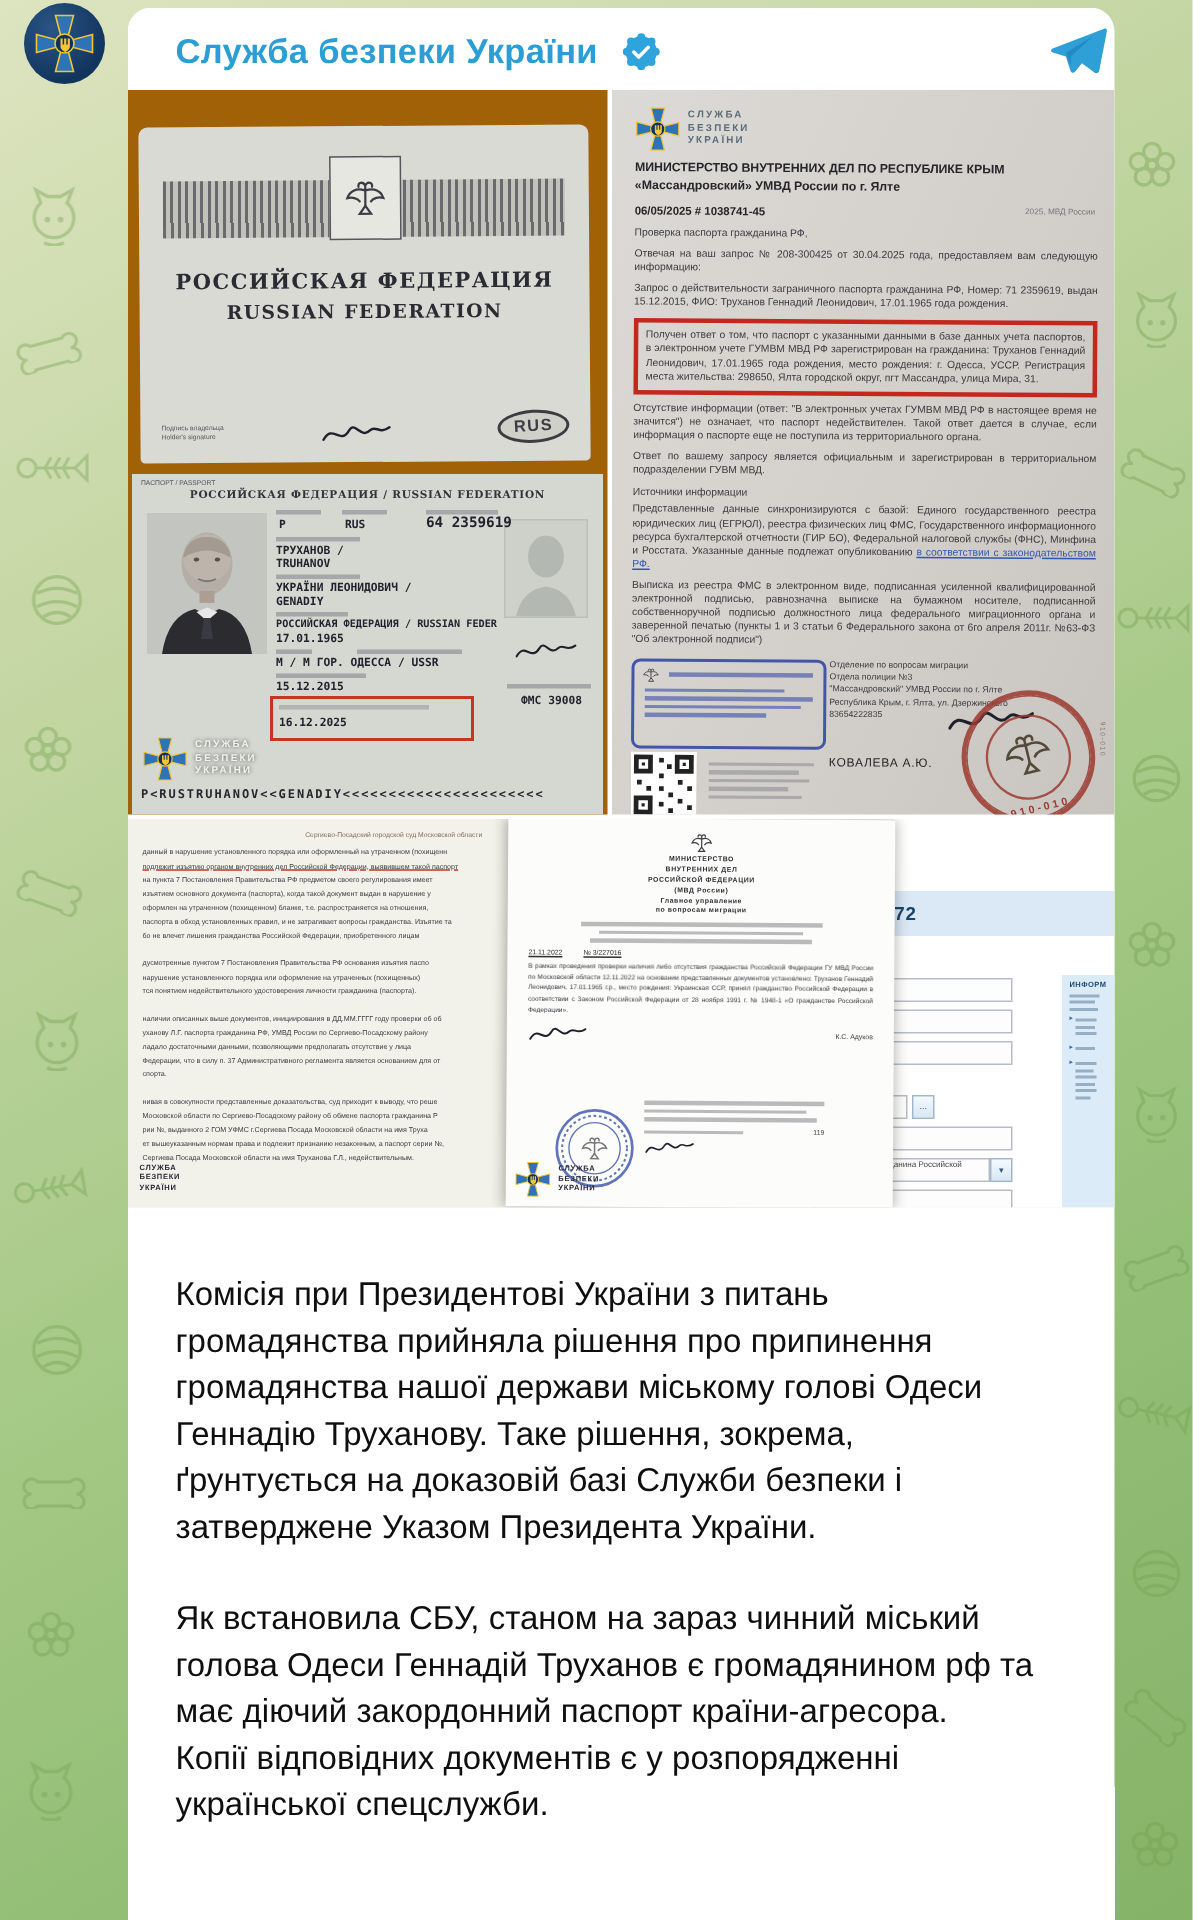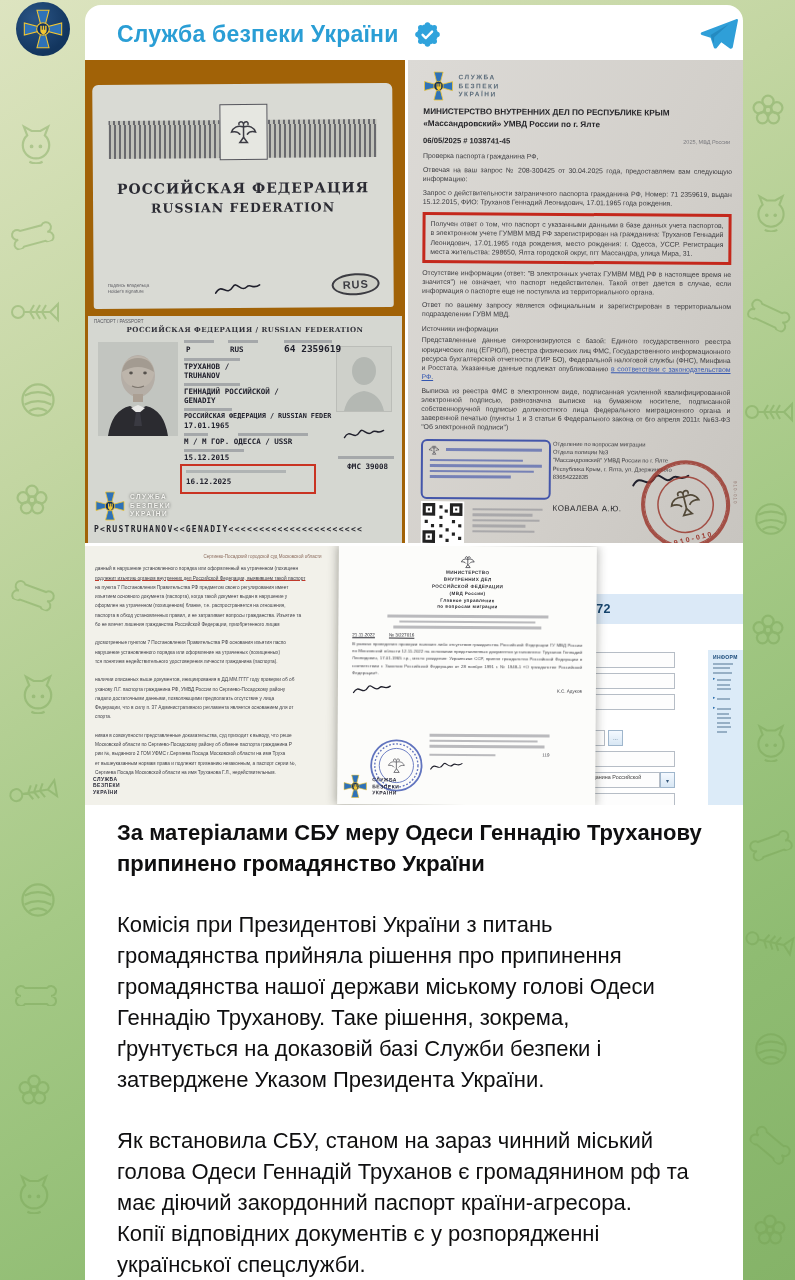--- a/index.html
+++ b/index.html
@@ -323,21 +323,21 @@
         <div class="lblbar" style="left:196px;top:24px;width:48px"></div>
         <div class="fld" style="left:98px;top:29px">P</div>
         <div class="fld" style="left:142px;top:29px">RUS</div>
         <div class="fld" style="left:196px;top:27px;font-size:9.5px">64 2359619</div>
 
         <div class="lblbar" style="left:96px;top:42px;width:56px"></div>
         <div class="fld" style="left:96px;top:46px">ТРУХАНОВ /</div>
         <div class="fld" style="left:96px;top:55px">TRUHANOV</div>
 
         <div class="lblbar" style="left:96px;top:67px;width:56px"></div>
-        <div class="fld" style="left:96px;top:71px">ГЕННАДИЙ РОССИЙСКОЙ /</div>
+        <div class="fld" style="left:96px;top:71px">УКРАЇНИ ЛЕОНИДОВИЧ /</div>
         <div class="fld" style="left:96px;top:80px">GENADIY</div>
 
         <div class="lblbar" style="left:96px;top:92px;width:48px"></div>
         <div class="fld" style="left:96px;top:96px;font-size:6.8px">РОССИЙСКАЯ ФЕДЕРАЦИЯ / RUSSIAN FEDER</div>
         <div class="fld" style="left:96px;top:105px">17.01.1965</div>
 
         <div class="lblbar" style="left:96px;top:117px;width:24px"></div>
         <div class="lblbar" style="left:150px;top:117px;width:70px"></div>
         <div class="fld" style="left:96px;top:121px">М / М   ГОР. ОДЕССА / USSR</div>
 
@@ -595,22 +595,20 @@
         <div class="small-dark-wm">
           <div>СЛУЖБА</div>
             <div>БЕЗПЕКИ</div>
             <div>УКРАЇНИ</div>
         </div>
       </div>
     </div>
   </div>
 
   <div class="abs post-text">
-    <div class="headline">За матеріалами СБУ меру Одеси Геннадію Труханову
-припинено громадянство України</div>
     <div class="para">Комісія при Президентові України з питань
 громадянства прийняла рішення про припинення
 громадянства нашої держави міському голові Одеси
 Геннадію Труханову. Таке рішення, зокрема,
 ґрунтується на доказовій базі Служби безпеки і
 затверджене Указом Президента України.</div>
     <div class="para">Як встановила СБУ, станом на зараз чинний міський
 голова Одеси Геннадій Труханов є громадянином рф та
 має діючий закордонний паспорт країни-агресора.
 Копії відповідних документів є у розпорядженні

